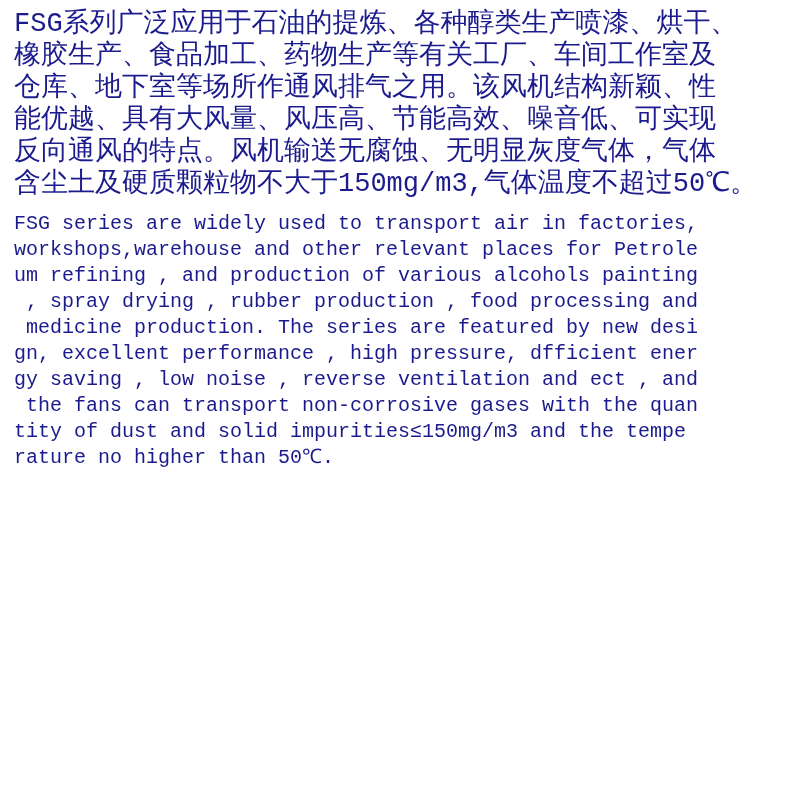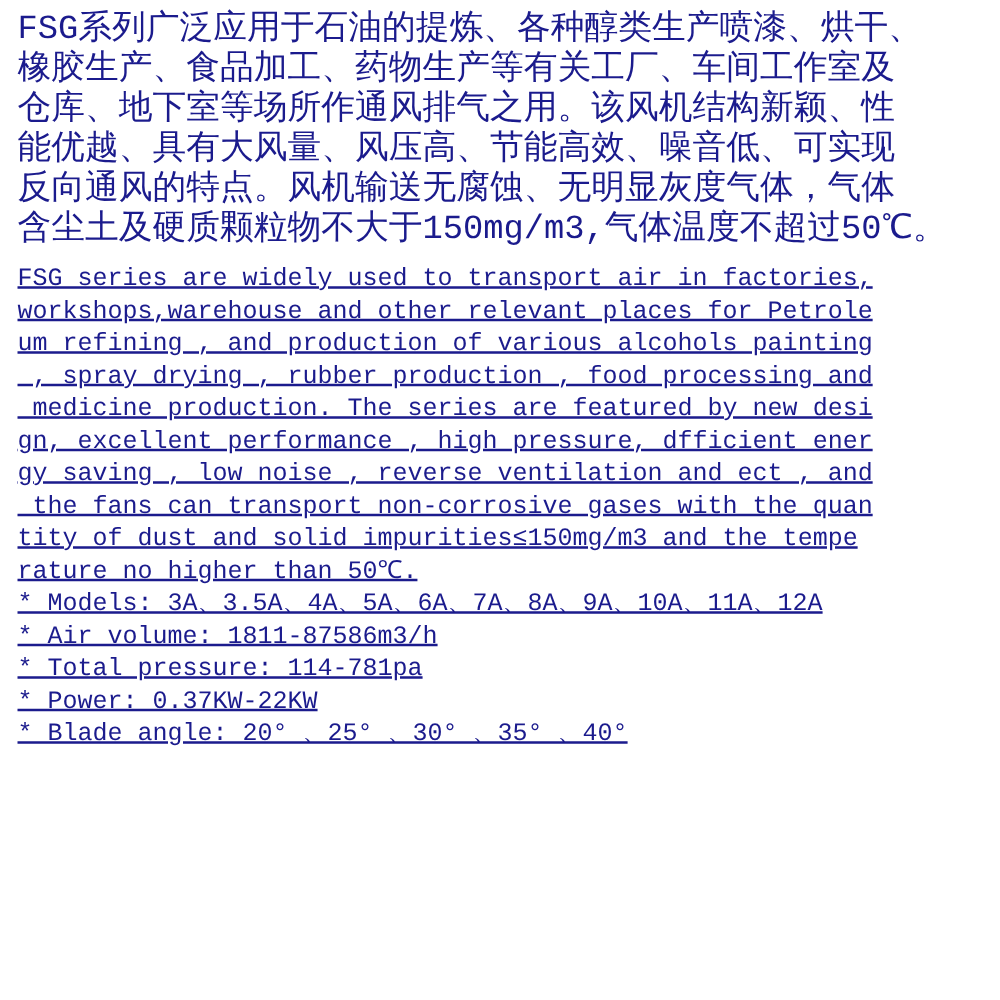--- a/index.html
+++ b/index.html
@@ -21,21 +21,20 @@
   .zh-block {
     font-size: 27px;
     line-height: 32px;
     white-space: pre;
     letter-spacing: 0;
   }
   .en-block {
     font-size: 20px;
     line-height: 26px;
     white-space: pre;
-    text-decoration: underline;
   }
   .en-intro-gap {
     margin-top: 11px;
   }
 </style>
 </head>
 <body style="background: rgb(255, 255, 255);">
 
 <div class="page" style="color: rgb(27, 27, 141);">
   <div class="zh-block">FSG系列广泛应用于石油的提炼、各种醇类生产喷漆、烘干、
@@ -47,18 +46,13 @@
   <div class="en-block en-intro-gap">FSG series are widely used to transport air in factories,
 workshops,warehouse and other relevant places for Petrole
 um refining , and production of various alcohols painting
  , spray drying , rubber production , food processing and
  medicine production. The series are featured by new desi
 gn, excellent performance , high pressure, dfficient ener
 gy saving , low noise , reverse ventilation and ect , and
  the fans can transport non-corrosive gases with the quan
 tity of dust and solid impurities≤150mg/m3 and the tempe
 rature no higher than 50℃.</div>
-  <div class="en-block">* Models: 3A、3.5A、4A、5A、6A、7A、8A、9A、10A、11A、12A
-* Air volume: 1811-87586m3/h
-* Total pressure: 114-781pa
-* Power: 0.37KW-22KW
-* Blade angle: 20° 、25° 、30° 、35° 、40°</div>
 </div>
 
 </body></html>

